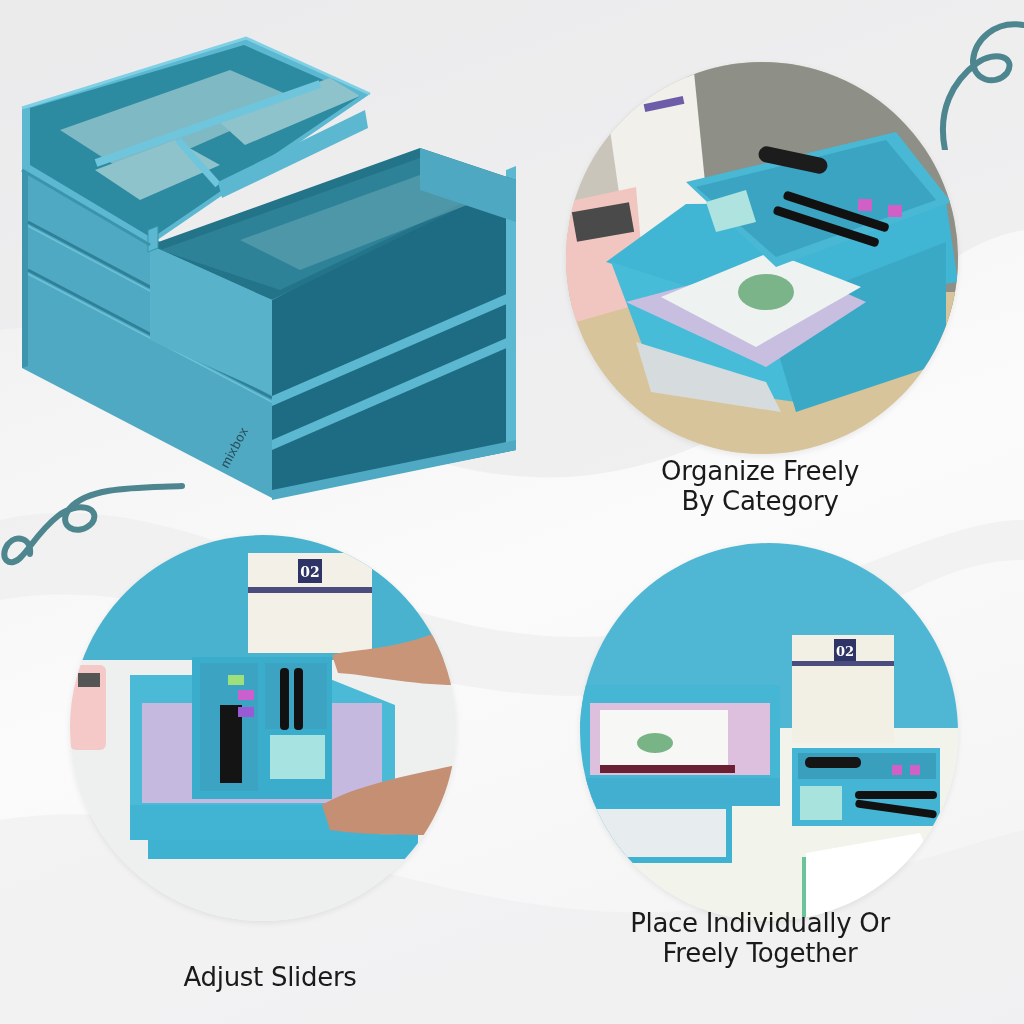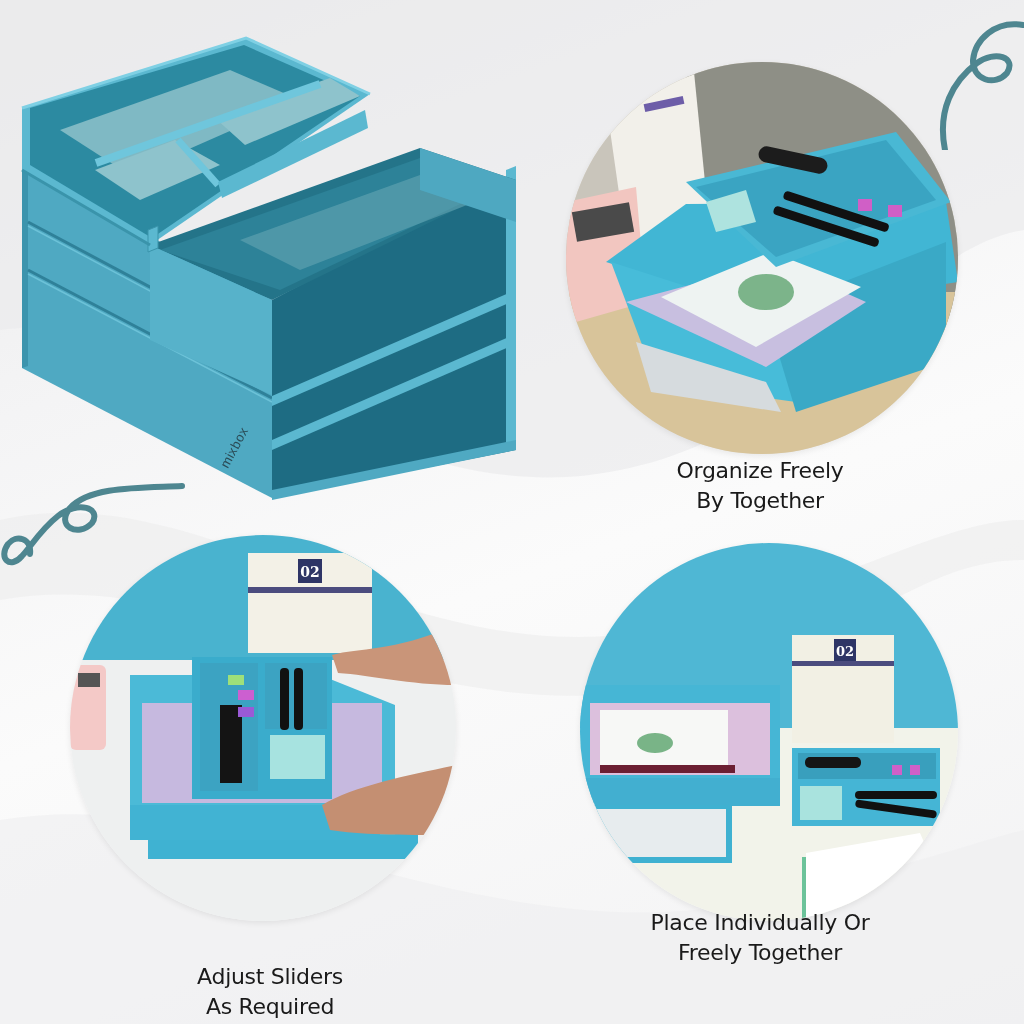--- a/index.html
+++ b/index.html
@@ -14,21 +14,21 @@
   .circle {
     position: absolute; border-radius: 50%; overflow: hidden;
     box-shadow: 0 2px 6px rgba(0,0,0,0.08);
   }
   .circle svg { display: block; width: 100%; height: 100%; }
   .c1 { left: 566px; top: 62px; width: 392px; height: 392px; }
   .c2 { left: 70px; top: 535px; width: 386px; height: 386px; }
   .c3 { left: 580px; top: 543px; width: 378px; height: 378px; }
   .caption {
     position: absolute; text-align: center; color: #1a1a1a;
-    font-family: "DejaVu Sans", sans-serif; font-size: 22px; line-height: 30px;
+    font-family: "DejaVu Sans", sans-serif; font-size: 26px; line-height: 30px;
     letter-spacing: -0.3px;
   }
   .caption span { display: block; }
   .cap1 { left: 600px; top: 456px; width: 320px; }
   .cap2 { left: 110px; top: 934px; width: 320px; margin-top: 28px; }
   .cap3 { left: 598px; top: 908px; width: 324px; }
   .swirl { position: absolute; }
   .brand {
     position: absolute; left: 212px; top: 440px; transform: rotate(-62deg);
     font-family: "Liberation Sans", sans-serif; font-size: 13px; color: #2a4a55;
@@ -129,21 +129,21 @@
 
     <rect x="215" y="145" width="110" height="9" rx="4" fill="#111" transform="rotate(18 270 150)"></rect>
     <rect x="205" y="160" width="110" height="9" rx="4" fill="#111" transform="rotate(18 260 165)"></rect>
 
     <rect x="292" y="137" width="14" height="12" fill="#d05fc6"></rect>
     <rect x="322" y="143" width="14" height="12" fill="#d05fc6"></rect>
   </svg>
 </div>
 <div class="caption cap1">
   <span>Organize Freely</span>
-  <span>By Together</span>
+  <span>By Category</span>
 </div>
 
 <div class="circle c2">
   <svg viewBox="0 0 386 386">
     <rect width="386" height="386" fill="#f1f2f3"></rect>
     <rect x="0" y="0" width="386" height="125" fill="#49b3cf"></rect>
     <rect x="0" y="125" width="386" height="261" fill="#eef0f0"></rect>
 
     <rect x="178" y="18" width="124" height="100" fill="#f3f1e7"></rect>
     <rect x="178" y="52" width="124" height="6" fill="#4b4c7e"></rect>
@@ -169,21 +169,20 @@
     <rect x="158" y="140" width="16" height="10" fill="#9ee07a"></rect>
     <rect x="168" y="155" width="16" height="10" fill="#cc5fd0"></rect>
     <rect x="168" y="172" width="16" height="10" fill="#9a5ad6"></rect>
 
     <path d="M262,120 C290,112 320,118 386,90 L386,150 C340,150 300,140 268,138 Z" fill="#c99579"></path>
     <path d="M252,270 C285,250 340,240 386,230 L386,300 C330,300 290,300 260,295 Z" fill="#c48f72"></path>
   </svg>
 </div>
 <div class="caption cap2">
   <span>Adjust Sliders</span>
-  <span>As Required</span>
 </div>
 
 <div class="circle c3">
   <svg viewBox="0 0 378 378">
     <rect width="378" height="378" fill="#f4f5f2"></rect>
     <rect x="0" y="0" width="378" height="185" fill="#4fb7d4"></rect>
     <rect x="0" y="185" width="378" height="193" fill="#f2f3ea"></rect>
 
     <rect x="212" y="92" width="102" height="108" fill="#f2f0e4"></rect>
     <rect x="212" y="118" width="102" height="5" fill="#4b4c7e"></rect>

